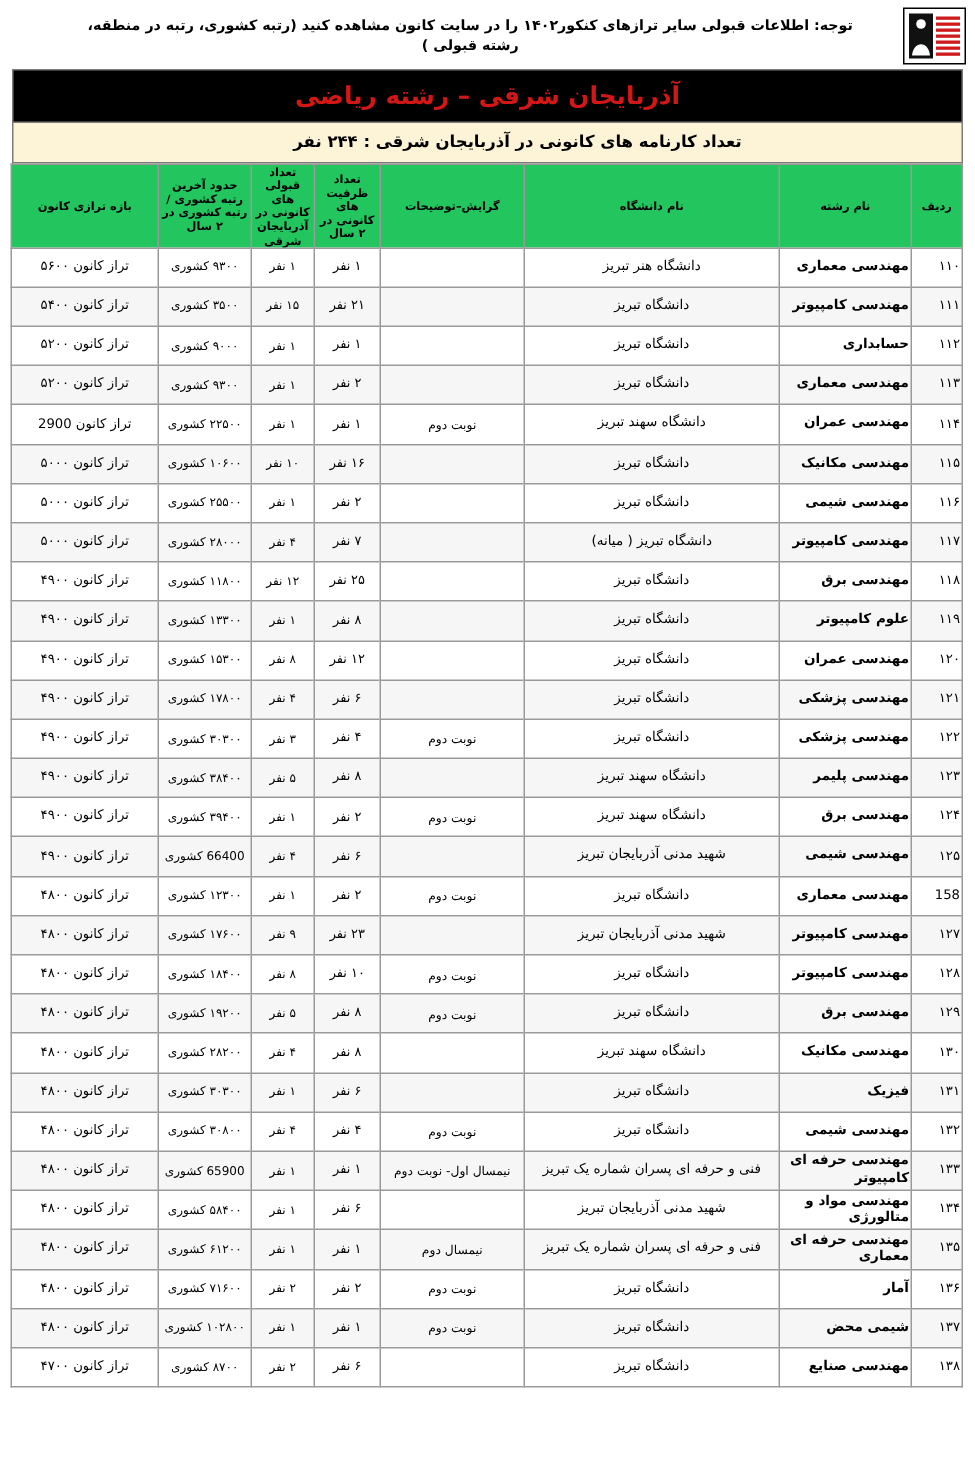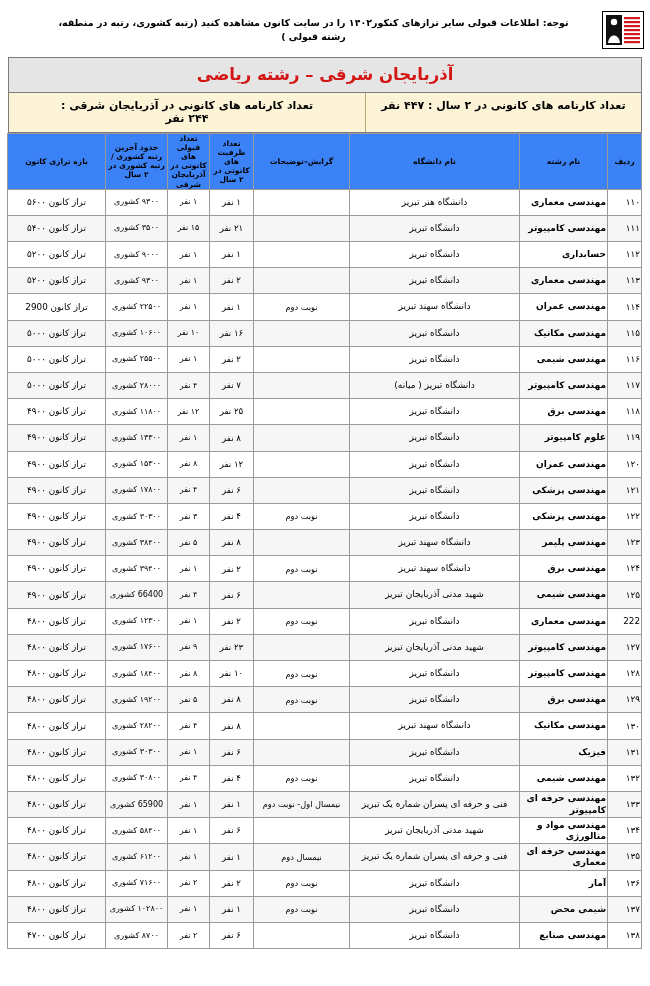--- a/index.html
+++ b/index.html
@@ -15,21 +15,21 @@
     background: #fff;
     overflow: hidden;
   }
 
   
   .top-area {
     display: flex;
     align-items: center;
     justify-content: flex-start;
     padding: 4px 6px 2px 6px;
-    height: 57px;
+    height: 46px;
     gap: 13px;
   }
   .logo-box {
     width: 42px; height: 38px;
     border: 1px solid #000;
     background: #fff;
     display: flex; align-items: center; justify-content: center;
     margin-left: 8px;
     flex: 0 0 auto;
     overflow: hidden;
@@ -42,21 +42,21 @@
     font-weight: bold;
     color: #000;
     line-height: 1.4;
     padding-left: 40px;
   }
 
   
   .title-bar {
     margin: 0 8px;
     border: 1px solid #7c7c7c;
-    background: #e5e5e5;
+    background: #000000;
     text-align: center;
     padding: 7px 0 8px 0;
   }
   .title-bar .title {
     font-size: 16.5px;
     font-weight: bold;
     color: #d31616;
     letter-spacing: 0.2px;
   }
 
@@ -91,21 +91,21 @@
     font-size: 8.6px;
     color: #000;
     text-align: center;
     vertical-align: middle;
     padding: 0 1px;
     height: 26.2px;
     line-height: 1.25;
     overflow: hidden;
   }
   thead th {
-    background: #3b82f6;
+    background: #22c55e;
     font-weight: bold;
     font-size: 7.6px;
     height: 34px;
     line-height: 1.2;
   }
   tbody tr:nth-child(odd) td { background: #ffffff; }
   tbody tr:nth-child(even) td { background: #f6f6f6; }
 
   td.major { font-weight: bold; font-size: 9px; text-align: right; }
   td.uni { font-size: 9px; }
@@ -152,21 +152,20 @@
       </span>
     </div>
     <div class="top-note">توجه: اطلاعات قبولی سایر ترازهای کنکور۱۴۰۲ را در سایت کانون مشاهده کنید (رتبه کشوری، رتبه در منطقه، رشته قبولی )</div>
   </div>
 
   <div class="title-bar">
     <div class="title">آذربایجان شرقی – رشته ریاضی</div>
   </div>
 
   <div class="counters">
-    <div class="counter right-cell">تعداد کارنامه های کانونی در ۲ سال : ۴۴۷ نفر</div>
     <div class="counter">تعداد کارنامه های کانونی در آذربایجان شرقی : ۲۴۴ نفر</div>
   </div>
 
   <div class="table-wrap">
     <table>
       <colgroup>
         <col class="c-row">
           <col class="c-major">
           <col class="c-uni">
           <col class="c-note">
@@ -342,21 +341,21 @@
             <td class="rowno">۱۲۵</td>
             <td class="major">مهندسی شیمی</td>
             <td class="uni">شهید مدنی آذربایجان تبریز</td>
             <td class="note"></td>
             <td class="count">۶ نفر</td>
             <td class="count2">۴ نفر</td>
             <td class="rank-country">66400 کشوری</td>
             <td class="taraz">تراز کانون ۴۹۰۰</td>
           </tr>
           <tr>
-            <td class="rowno">222</td>
+            <td class="rowno">158</td>
             <td class="major">مهندسی معماری</td>
             <td class="uni">دانشگاه تبریز</td>
             <td class="note">نوبت دوم</td>
             <td class="count">۲ نفر</td>
             <td class="count2">۱ نفر</td>
             <td class="rank-country">۱۲۳۰۰ کشوری</td>
             <td class="taraz">تراز کانون ۴۸۰۰</td>
           </tr>
           <tr>
             <td class="rowno">۱۲۷</td>

